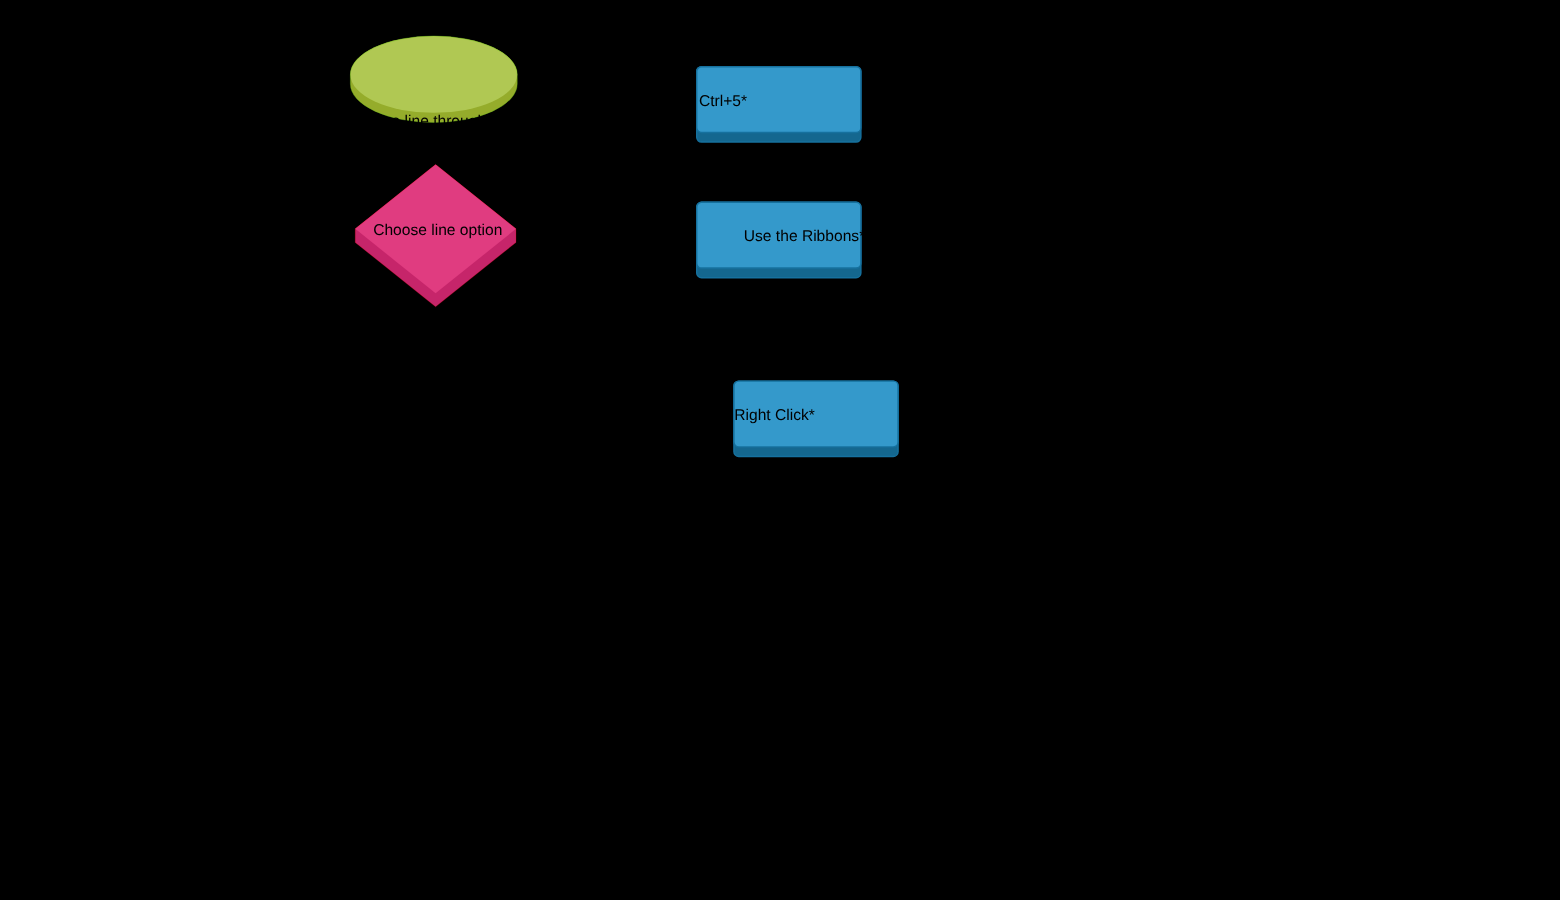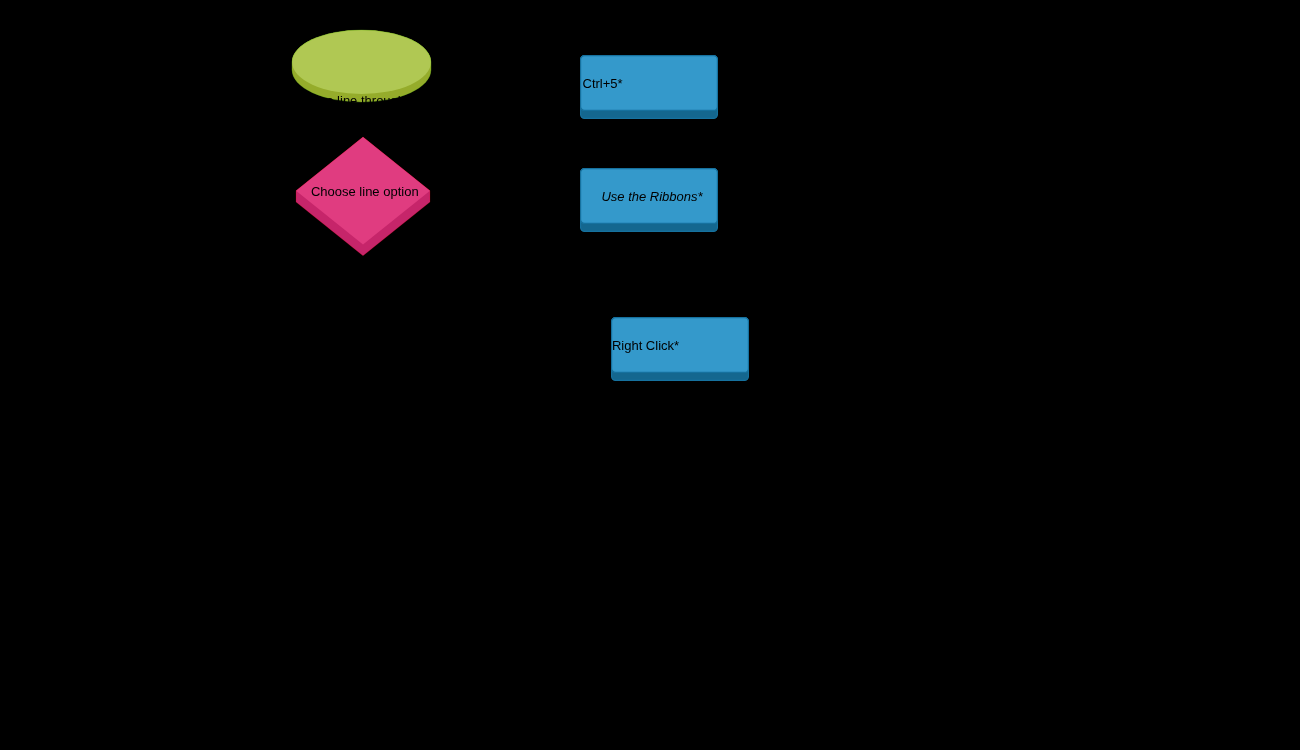--- a/index.html
+++ b/index.html
@@ -46,21 +46,21 @@
       <rect x="0.6" y="0.6" width="136.8" height="54.8" rx="4" ry="4" fill="#3499cb" stroke="#16719e" stroke-width="1.2"></rect>
     </svg>
     <div class="shape-label" style="color: rgb(0, 0, 0); top: 21.8314px; left: 2.5px; width: 138px; text-align: left;">Ctrl+5*</div>
   </div>
 
   <div class="shape" style="left: 580px; top: 168px; width: 138px; height: 64px;">
     <svg width="138" height="64" viewBox="0 0 138 64">
       <rect x="0.6" y="0.6" width="136.8" height="62.8" rx="4" ry="4" fill="#14678f" stroke="#16719e" stroke-width="1.2"></rect>
       <rect x="0.6" y="0.6" width="136.8" height="54.8" rx="4" ry="4" fill="#3499cb" stroke="#16719e" stroke-width="1.2"></rect>
     </svg>
-    <div class="shape-label" style="color: rgb(0, 0, 0); top: 21.8314px; left: 3px; width: 138px; text-align: center; font-style: italic;">Use the Ribbons*</div>
+    <div class="shape-label" style="color: rgb(0, 0, 0); top: 21.8314px; left: 3px; width: 138px; text-align: right;">Use the Ribbons*</div>
   </div>
 
   <div class="shape" style="left: 575px; top: 317px; width: 138px; height: 64px; padding-left: 36px;">
     <svg width="138" height="64" viewBox="0 0 138 64">
       <rect x="0.6" y="0.6" width="136.8" height="62.8" rx="4" ry="4" fill="#14678f" stroke="#16719e" stroke-width="1.2"></rect>
       <rect x="0.6" y="0.6" width="136.8" height="54.8" rx="4" ry="4" fill="#3499cb" stroke="#16719e" stroke-width="1.2"></rect>
     </svg>
     <div class="shape-label" style="color: rgb(0, 0, 0); top: 21.8314px; left: 1.5px; width: 138px; text-align: center;">Right Click*</div>
   </div>
 

